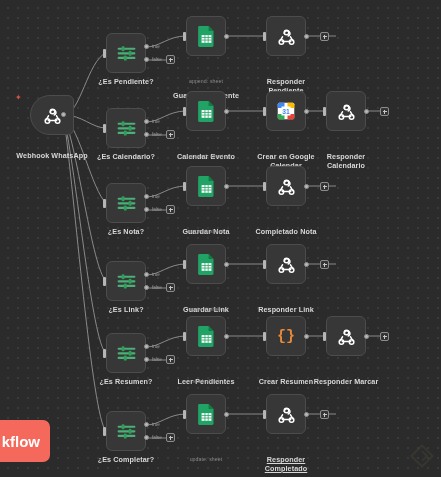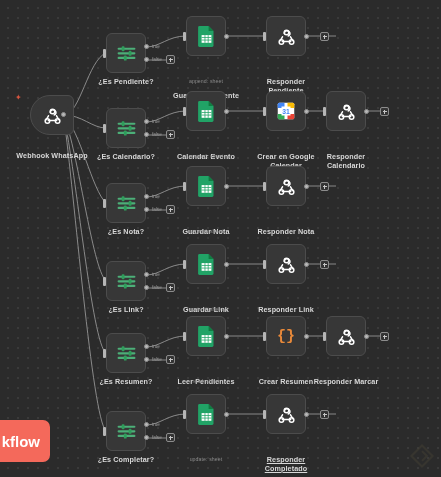--- a/index.html
+++ b/index.html
@@ -321,21 +321,21 @@
             <path d="M16.6 12.3 19.1 16.7"></path>
             <path d="M7.2 17.6h9.6"></path>
           </g>
           <circle cx="6.2" cy="18.2" r="2.6" fill="none" stroke="#fff" stroke-width="1.7"></circle>
           <circle cx="17.8" cy="18.2" r="2.6" fill="none" stroke="#fff" stroke-width="1.7"></circle>
           <circle cx="12" cy="7.4" r="2.6" fill="none" stroke="#fff" stroke-width="1.7"></circle>
         </svg>
       </div>
       <div class="inport" style="left:263px;top:182px;"></div>
       <div class="port" style="left:304px;top:184px;"></div>
-      <div class="nlabel" style="left:240px;top:228px;width:92px;">Responder Nota</div>
+      <div class="nlabel" style="left:240px;top:228px;width:92px;">Completado Nota</div>
       <div class="plus" style="left:320px;top:182px;"></div>
       <div class="node" style="left:106px;top:261px;">
         <svg width="21" height="21" viewBox="0 0 24 24">
           <g stroke="#4caf78" stroke-width="2.4" stroke-linecap="round">
             <path d="M3 6.5h18M3 11.8h18M3 17h18"></path>
           </g>
           <g fill="#2e9e5b">
             <rect x="6.5" y="3.6" width="3.2" height="5.8" rx="1"></rect>
             <rect x="14.5" y="8.9" width="3.2" height="5.8" rx="1"></rect>
             <rect x="9" y="14.2" width="3.2" height="5.8" rx="1"></rect>

